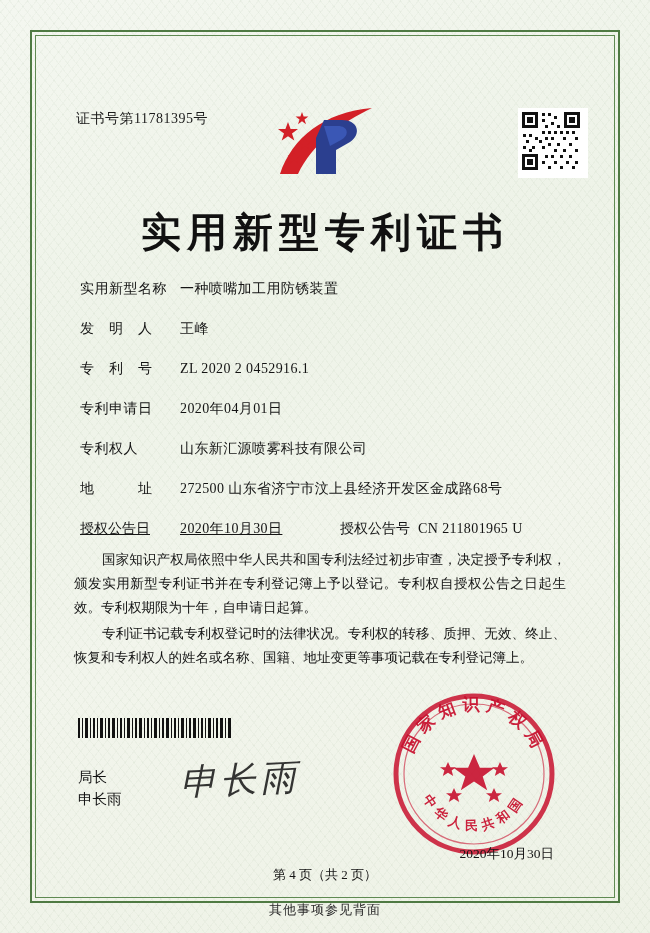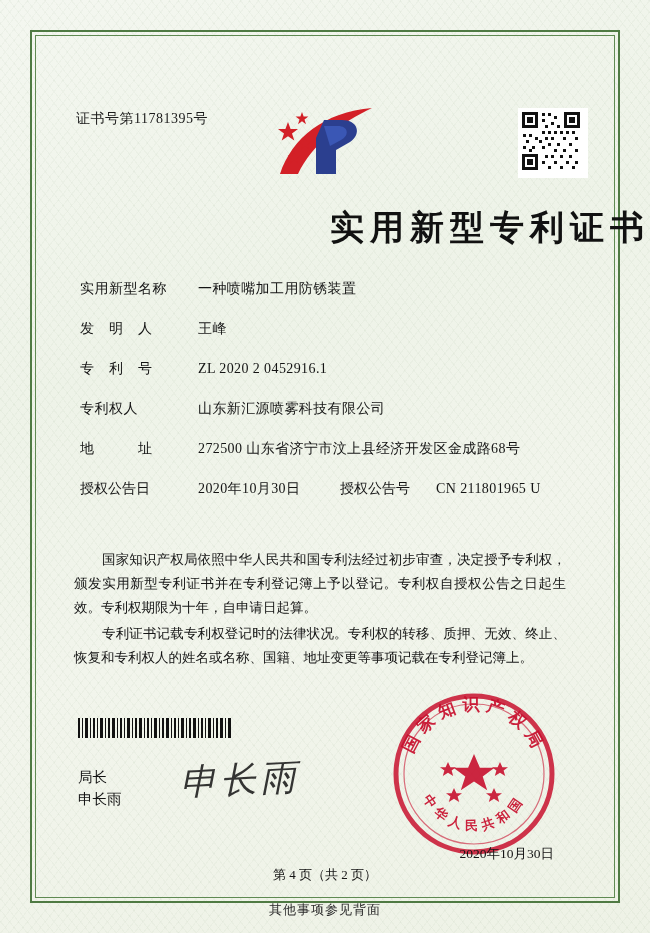--- a/index.html
+++ b/index.html
@@ -74,22 +74,22 @@
     width: 66px;
     height: 66px;
     background: #ffffff;
     padding: 2px;
   }
   .title {
     position: absolute;
     left: 0;
     right: 0;
     top: 205px;
-    text-align: right;
-    font-size: 34px;
+    text-align: center;
+    font-size: 40px;
     font-weight: bold;
     letter-spacing: 6px;
     color: #111;
     font-family: "DejaVu Serif", "Liberation Serif", serif;
   }
   .fields {
     position: absolute;
     left: 80px;
     top: 280px;
     width: 500px;
@@ -103,32 +103,31 @@
   }
   .flabel {
     width: 100px;
     flex: 0 0 100px;
     letter-spacing: 0.5px;
     white-space: nowrap;
   }
   .fvalue {
     flex: 1;
     letter-spacing: 0.4px;
-    margin-left: 18px;
   }
   .frow-split {
     display: flex;
     align-items: baseline;
     margin-bottom: 16px;
   }
   .half {
     display: flex;
     align-items: baseline;
   }
-  .half.first { width: 260px; flex: 0 0 260px; }
+  .half.first { width: 260px; flex: 0 0 260px; text-decoration: underline; }
   .half .flabel2 {
     width: 100px;
     flex: 0 0 100px;
     display: flex;
     justify-content: space-between;
     white-space: nowrap;
   }
   .half .flabel3 {
     flex: 0 0 auto;
     margin-right: 8px;
@@ -316,20 +315,24 @@
       <div class="frow">
         <div class="flabel">发　明　人</div>
         <div class="fvalue">王峰</div>
       </div>
 
       <div class="frow">
         <div class="flabel">专　利　号</div>
         <div class="fvalue">ZL 2020 2 0452916.1</div>
       </div>
 
+      <div class="frow">
+        <div class="flabel">专利申请日</div>
+        <div class="fvalue">2020年04月01日</div>
+      </div>
 
       <div class="frow">
         <div class="flabel">专利权人</div>
         <div class="fvalue">山东新汇源喷雾科技有限公司</div>
       </div>
 
       <div class="frow">
         <div class="flabel">地　　　址</div>
         <div class="fvalue">272500  山东省济宁市汶上县经济开发区金成路68号</div>
       </div>

